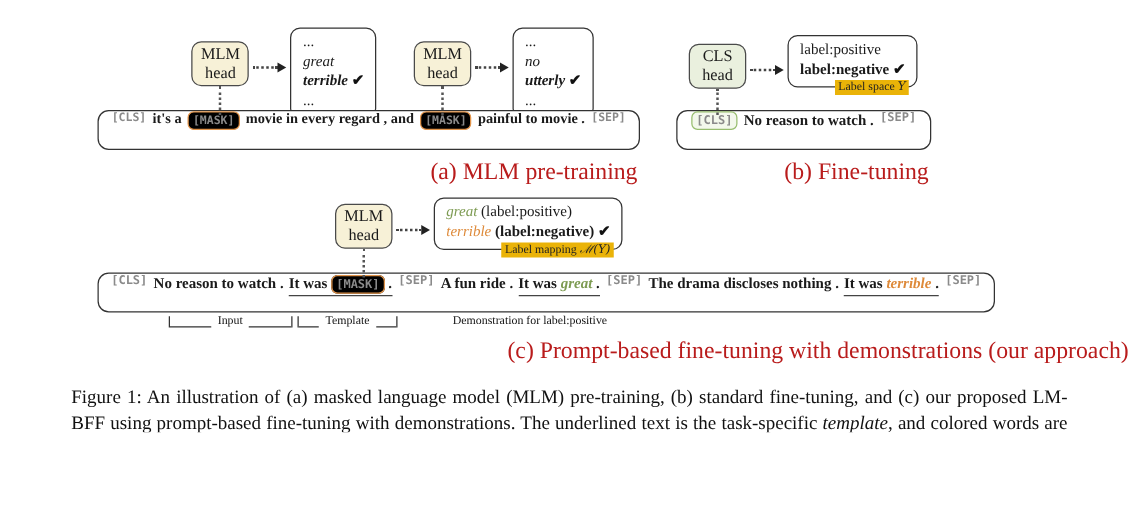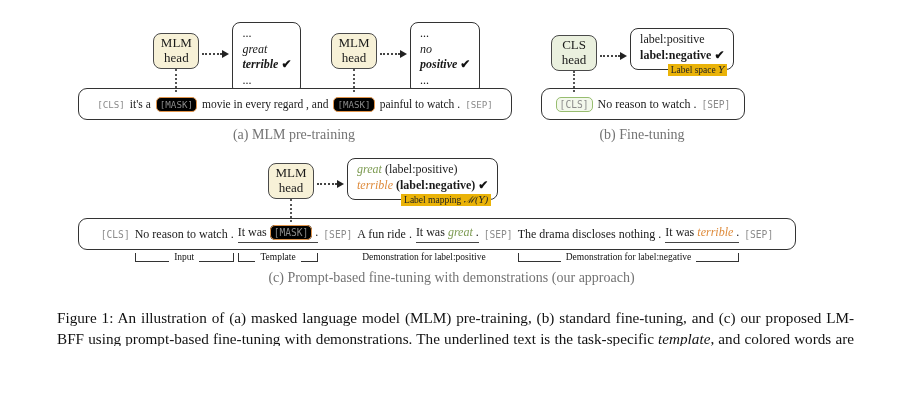--- a/index.html
+++ b/index.html
@@ -30,22 +30,22 @@
   .chip i { font-family:"DejaVu Serif", serif; }
   .it { font-style:italic; }
   .bld { font-weight:bold; }
   .chk { font-weight:bold; color:#111; }
   .w-green { color:#7d9b52; font-style:italic; }
   .w-orange { color:#de8a3a; font-style:italic; }
   
   .sent {
     position:absolute; height:30px; background:#fff;
     border:1.3px solid #333; border-radius:9px;
-    display:flex; align-items:center; justify-content:center;
-    white-space:nowrap; font-size:12px;
+    display:flex; align-items:flex-start; justify-content:center;
+    white-space:nowrap; font-size:12px;font-weight:bold;
   }
   .sent-a { font-size:11.5px; }
   .sent-c { font-size:12px; }
   .tok { font-family:"DejaVu Sans Mono", monospace; font-size:0.8em; color:#8a8a8a; margin:0 3px; }
   .mask-token {
     font-family:"DejaVu Sans Mono", monospace; font-size:0.8em; color:#8a8a8a;
     border:1.4px solid #e2944a; border-radius:5px; background:#000000;
     padding:1px 3px; margin:0 3px;
   }
   .cls-token {
@@ -55,21 +55,21 @@
   }
   .seg { margin:0 2px; }
   .ul { border-bottom:1.2px solid #444; padding-bottom:2px; margin:0 2px; }
   .vconnect { position:absolute; width:0; border-left:2px dotted #555; }
   
   .bracket { position:absolute; top:252px; display:flex; align-items:flex-end; height:10px; }
   .bracket .tick { width:1px; height:9px; background:#333; }
   .bracket .bline { flex:1; height:1px; background:#333; }
   .bracket .blabel { padding:0 5px; font-size:9.5px; white-space:nowrap; color:#111; }
   
-  .subcap { position:absolute; text-align:center; font-size:14px; color:#737373; }
+  .subcap { position:absolute; text-align:right; font-size:19px; color:#b91c1c; }
   .figcap {
     position:absolute; left:57px; top:308px; width:797px;
     font-size:15.2px; line-height:1.35; text-align:justify; color:#111;
   }
   .watermark {
     position:absolute; left:620px; top:376px; width:240px; text-align:right;
     font-family:"Liberation Sans", sans-serif; font-size:15px; color:#b5b5b5;
   }
 </style>
 </head>
@@ -100,33 +100,33 @@
       <div>MLM</div>
       <div>head</div>
     </div>
     <div class="arrow" style="margin-top:28px;">
       <span class="dash"></span>
         <span class="tri"></span>
     </div>
     <div class="out-box">
       <div>...</div>
       <div class="it">no</div>
-      <div><span class="it bld">positive</span> <span class="chk">✔</span></div>
+      <div><span class="it bld">utterly</span> <span class="chk">✔</span></div>
       <div>...</div>
       <div class="chip"><span>Vocab</span> <i>V</i></div>
     </div>
   </div>
 
   <div class="sent sent-a" style="left:78px; top:88px; width:432px;">
     <span class="tok">[CLS]</span>
     <span class="seg">it's a</span>
     <span class="mask-token">[MASK]</span>
     <span class="seg">movie in every regard , and</span>
     <span class="mask-token">[MASK]</span>
-    <span class="seg">painful to watch .</span>
+    <span class="seg">painful to movie .</span>
     <span class="tok">[SEP]</span>
   </div>
 
   <div class="subcap" style="left:78px; top:127px; width:432px;">(a) MLM pre-training</div>
 
   <div class="head-group" style="left: 551.055px; top: 28px;">
     <div class="head-box green" style="margin-top:7px;">
       <div>CLS</div>
       <div>head</div>
     </div>
@@ -192,27 +192,20 @@
     <span class="bline"></span>
       <span class="tick"></span>
   </div>
   <div class="bracket" style="left: 357.219px; width: 121.547px;">
     <span class="tick"></span>
       <span class="bline"></span>
     <span class="blabel">Demonstration for label:positive</span>
     <span class="bline"></span>
       <span class="tick"></span>
   </div>
-  <div class="bracket" style="left: 517.656px; width: 221.641px;">
-    <span class="tick"></span>
-      <span class="bline"></span>
-    <span class="blabel">Demonstration for label:negative</span>
-    <span class="bline"></span>
-      <span class="tick"></span>
-  </div>
 
   <div class="subcap" style="left:0; top:270px; width:903px;">(c) Prompt-based fine-tuning with demonstrations (our approach)</div>
 
   <div class="figcap"><span>Figure 1: An illustration of (a) masked language model (MLM) pre-training, (b) standard fine-tuning, and (c) our proposed LM-BFF using prompt-based fine-tuning with demonstrations. The underlined text is the task-specific </span><i>template</i><span>, and colored words are </span><i>watch words</i><span>.</span></div>
 
   <div class="watermark">CSDN @Jing_happiness</div>
 
 <div class="vconnect" style="left: 175.383px; top: 68.875px; height: 23.125px;"></div>
     <div class="vconnect" style="left: 353.039px; top: 68.875px; height: 23.125px;"></div>
     <div class="vconnect" style="left: 573.055px; top: 70.875px; height: 21.125px;"></div>

